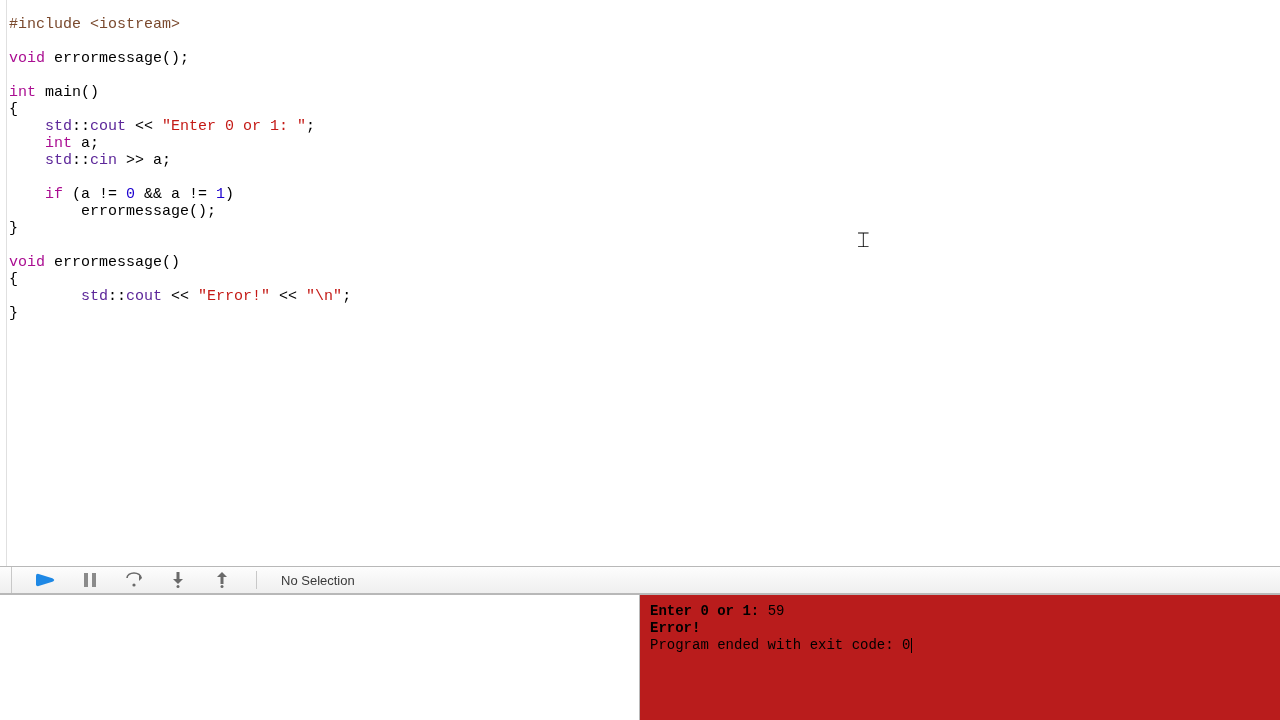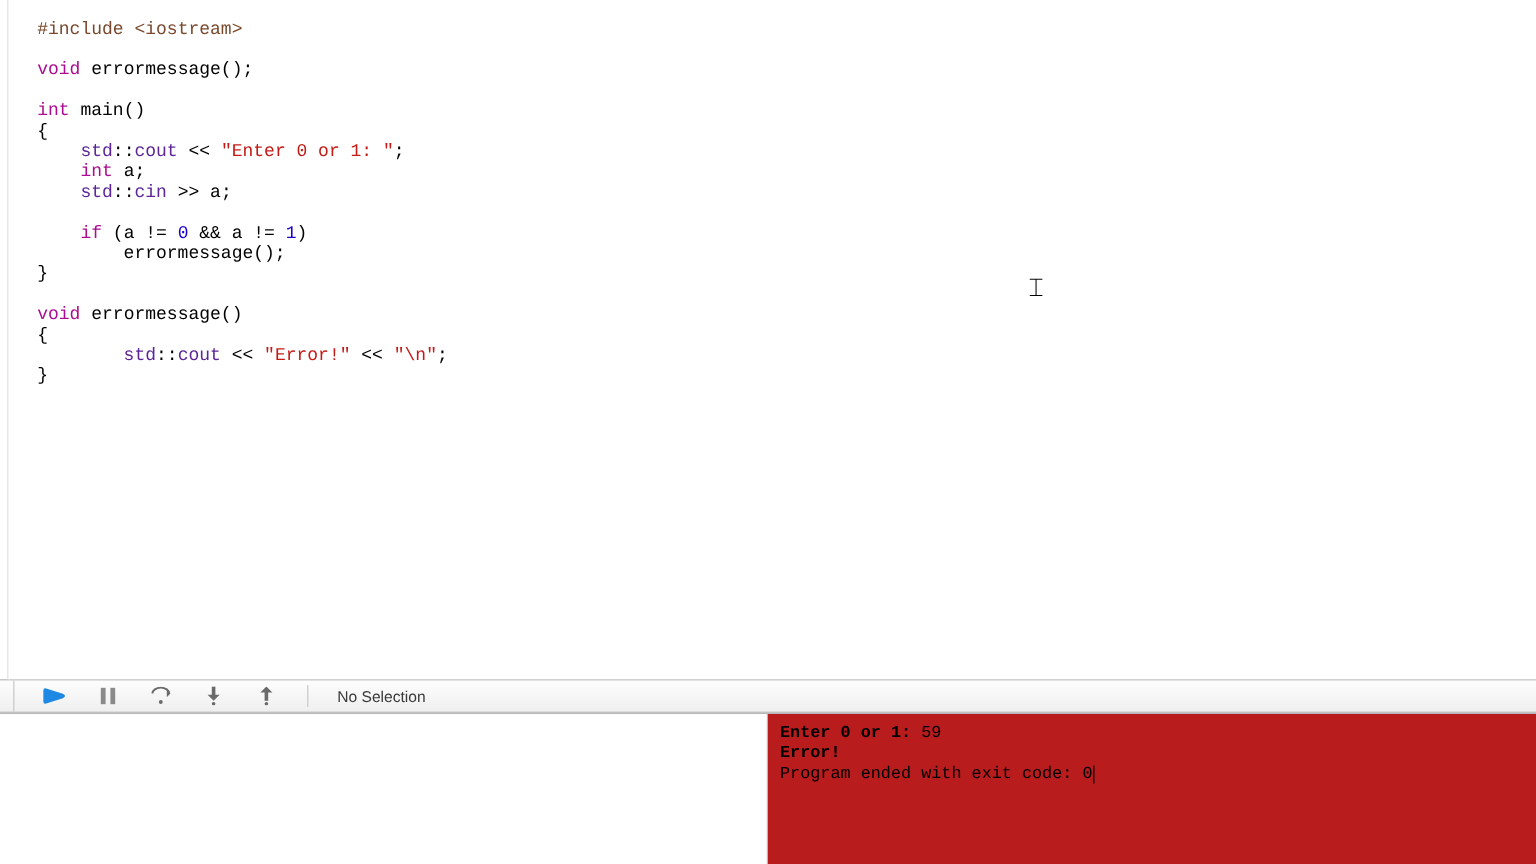--- a/index.html
+++ b/index.html
@@ -9,21 +9,21 @@
   .editor-pane {
     flex: 1;
     position: relative;
     background: #ffffff;
     border-left: 1px solid #e0e0e0;
     margin-left: 6px;
   }
   .editor-pane pre {
     position: absolute;
     top: 16px;
-    left: 24px;
+    left: 2px;
     font-size: 15px;
     line-height: 17px;
     white-space: pre;
     font-family: Menlo, Monaco, "Courier New", monospace;
   }
   .tok-pp   { color: #7a492d; }
   .tok-kw   { color: #aa0d91; }
   .tok-ns   { color: #5c2699; }
   .tok-str  { color: #c41a16; }
   .tok-num  { color: #1c00cf; }

